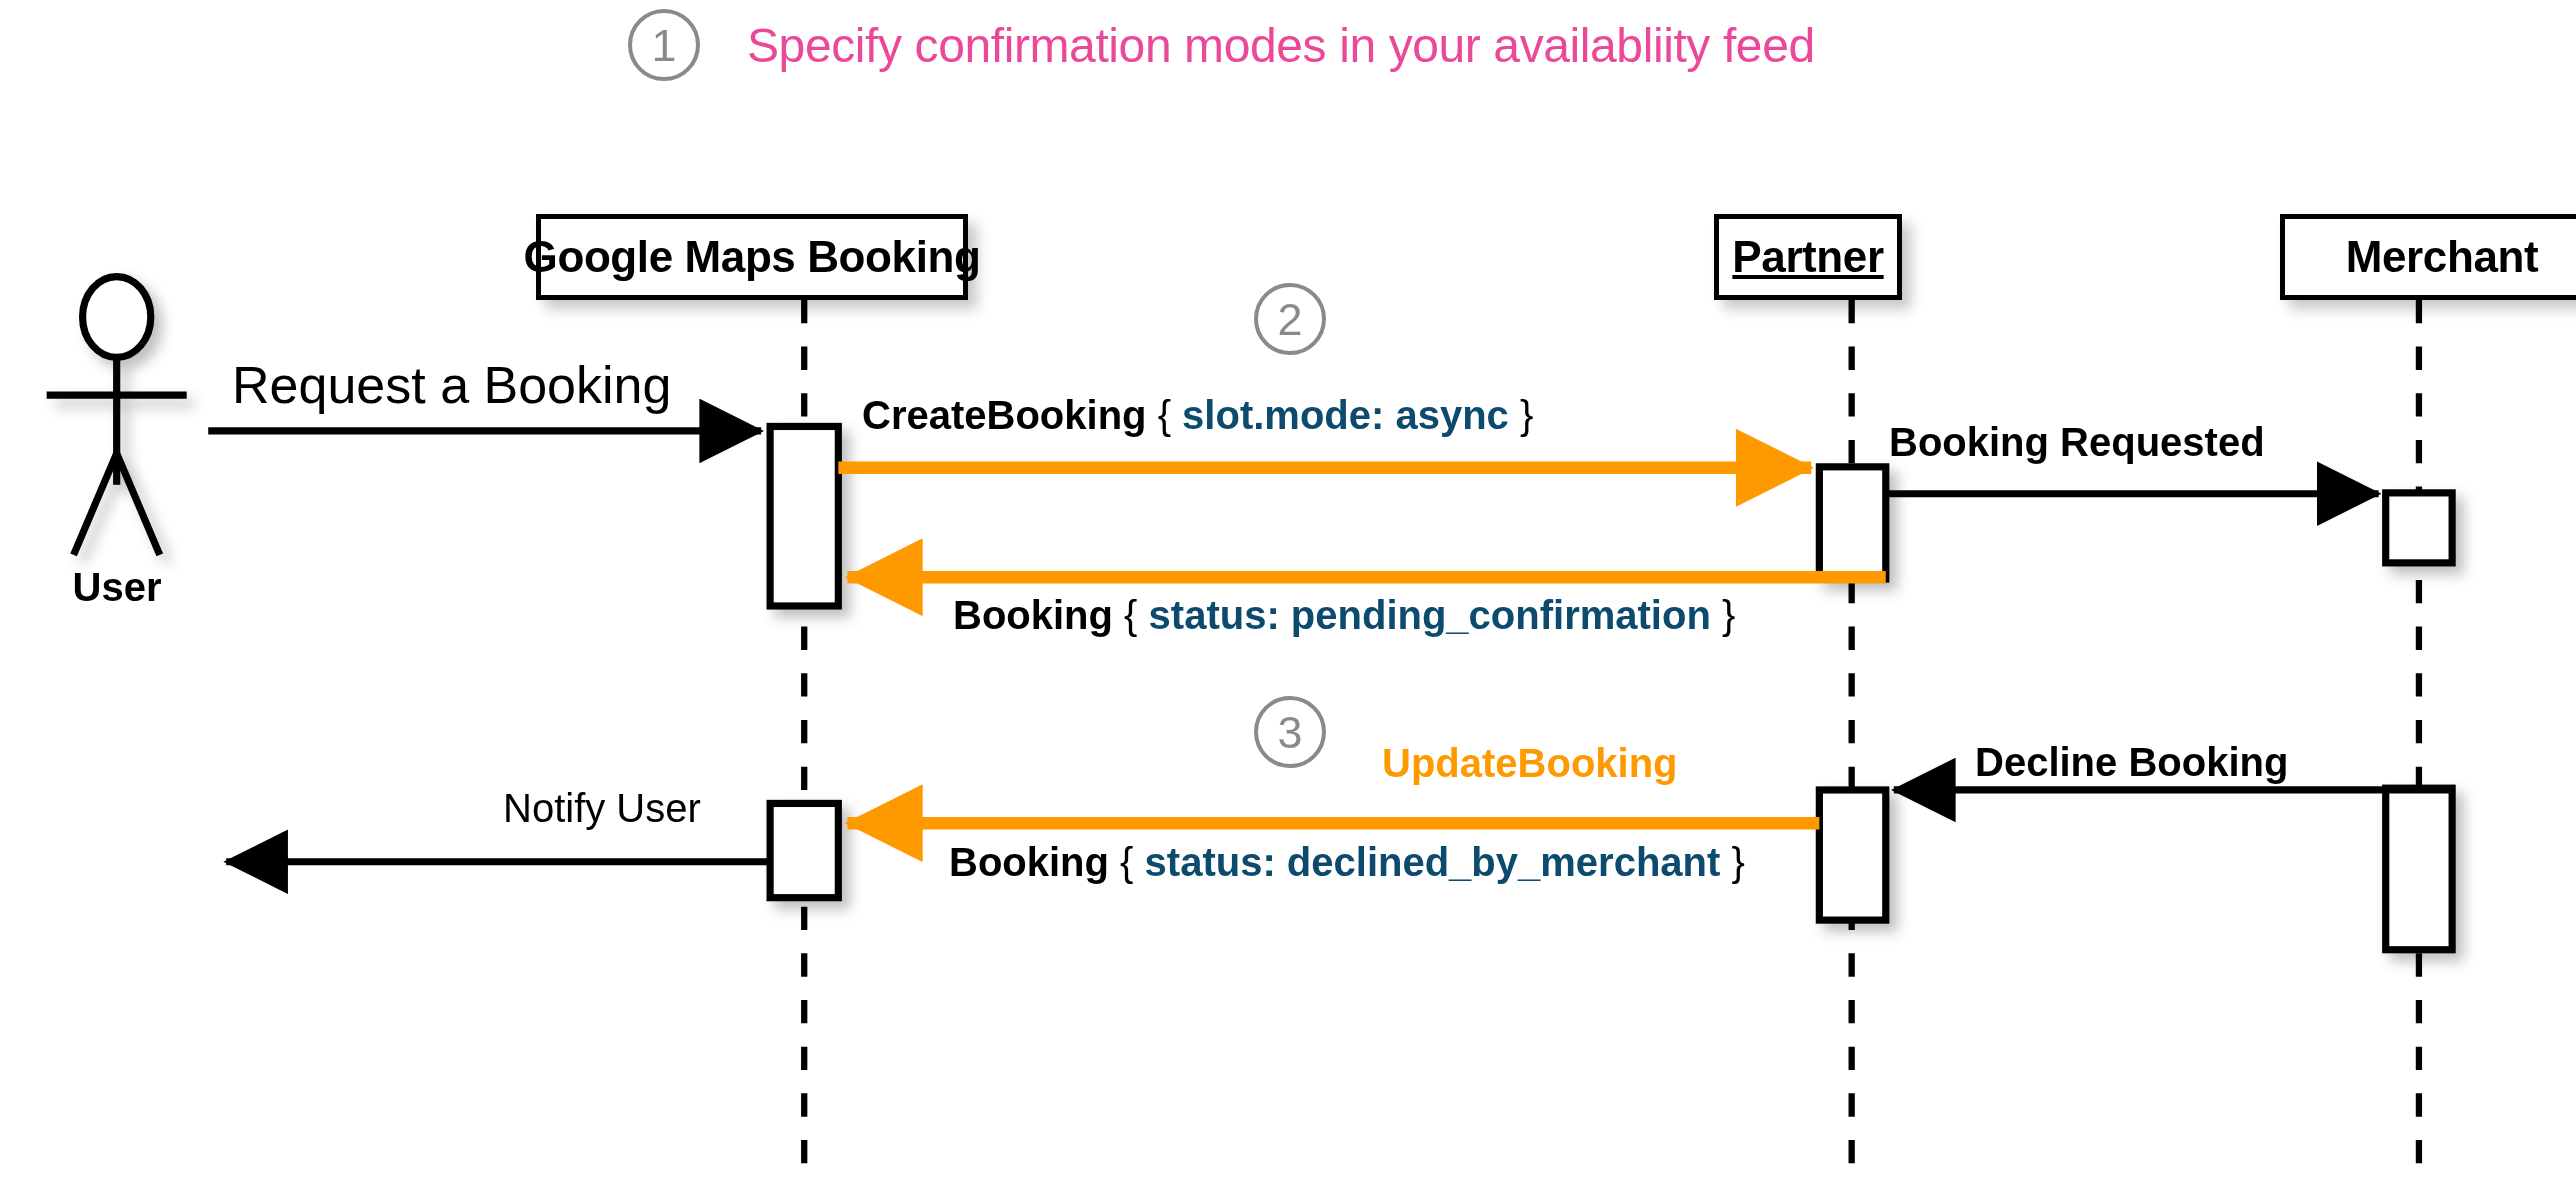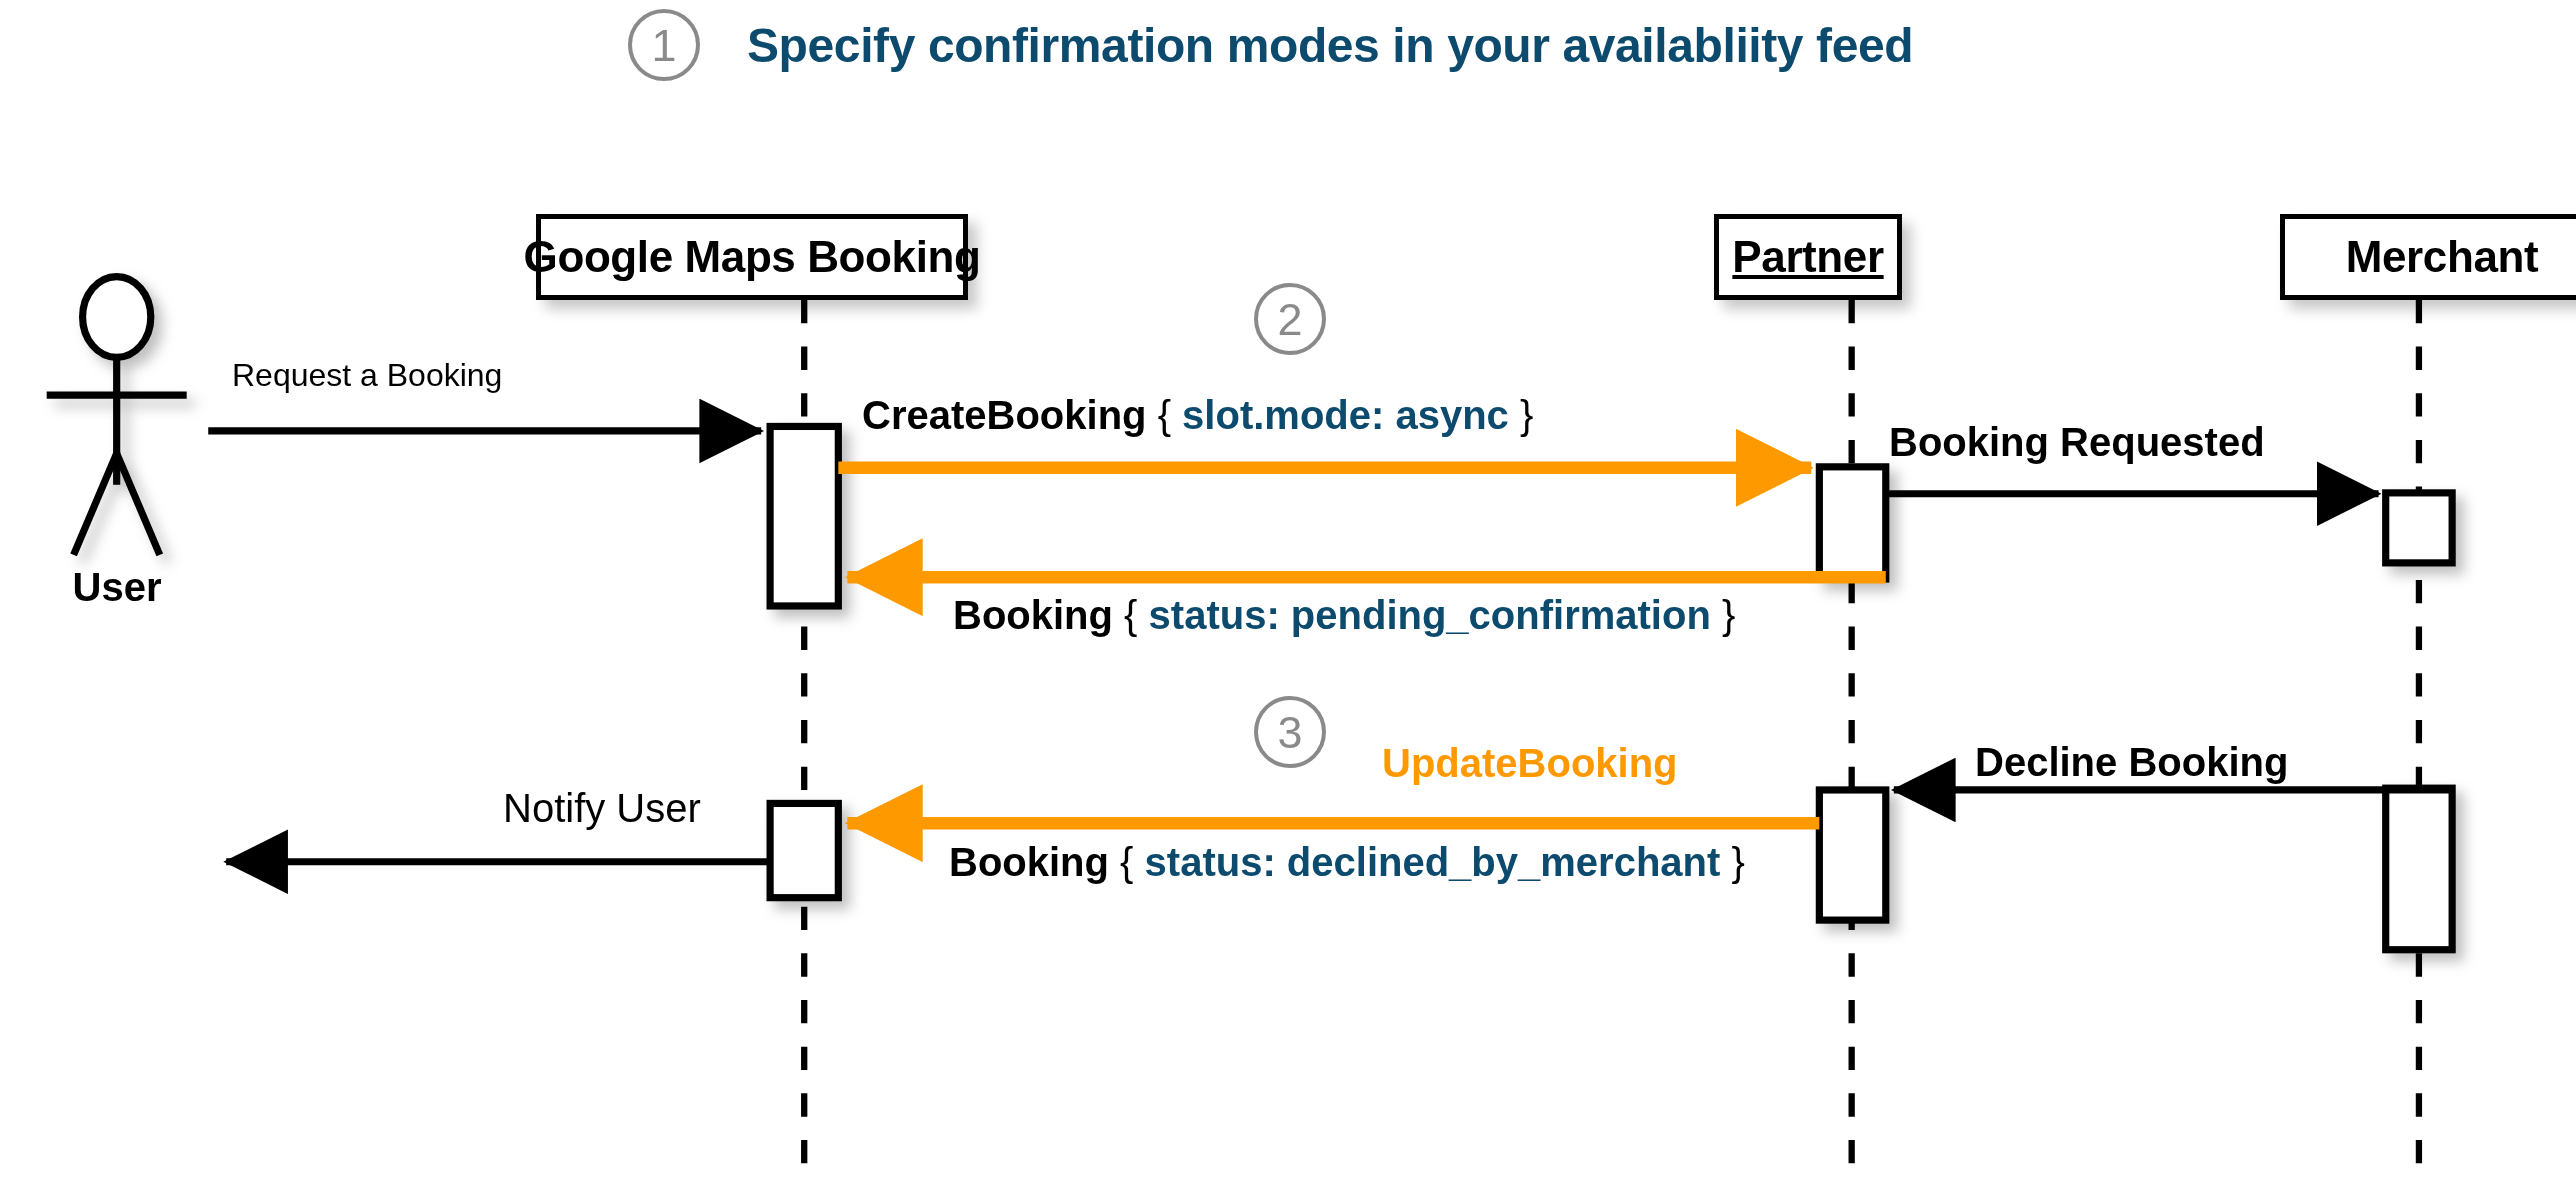--- a/index.html
+++ b/index.html
@@ -46,23 +46,23 @@
     display: flex;
     align-items: center;
     justify-content: center;
     font-size: 45px;
     font-weight: 400;
     font-family: "Liberation Sans", sans-serif;
     box-sizing: border-box;
     line-height: 1;
   }
   #title-text {
-    color: #0c4a6e;
+    color: #ec4899;
     font-size: 48px;
-    font-weight: bold;
+    font-weight: normal;
     white-space: nowrap;
     letter-spacing: -0.4px;
   }
 
   
   #step-2-badge { left: 1254px; top: 283px; }
   #step-3-badge { left: 1254px; top: 696px; }
 
   
   .participant-box {
@@ -98,21 +98,21 @@
   .msg-label {
     white-space: nowrap;
     color: #000;
     line-height: 1;
   }
   .msg-label.bold { font-weight: bold; }
   .msg-label.plain { font-weight: normal; }
   .orange-text { color: #0c4a6e; }
   .brace { color: #000; font-weight: normal; }
 
-  #label-request-booking { left: 232px; top: 359px; font-size: 32px; text-align: center; }
+  #label-request-booking { left: 232px; top: 359px; font-size: 52px; text-align: center; }
   #label-create-booking  { left: 862px; top: 395px; font-size: 40px; }
   #label-booking-pending { left: 953px; top: 595px; font-size: 40px; }
   #label-booking-requested { left: 1889px; top: 422px; font-size: 40px; }
   #label-update-booking  { left: 1382px; top: 743px; font-size: 40px; color:#f90; font-weight:bold; }
   #label-booking-declined { left: 949px; top: 842px; font-size: 40px; }
   #label-decline-booking { left: 1975px; top: 718px; font-size: 40px; margin-top: 24px; }
   #label-notify-user { left: 503px; top: 788px; font-size: 40px; }
 </style>
 </head>
 <body>

